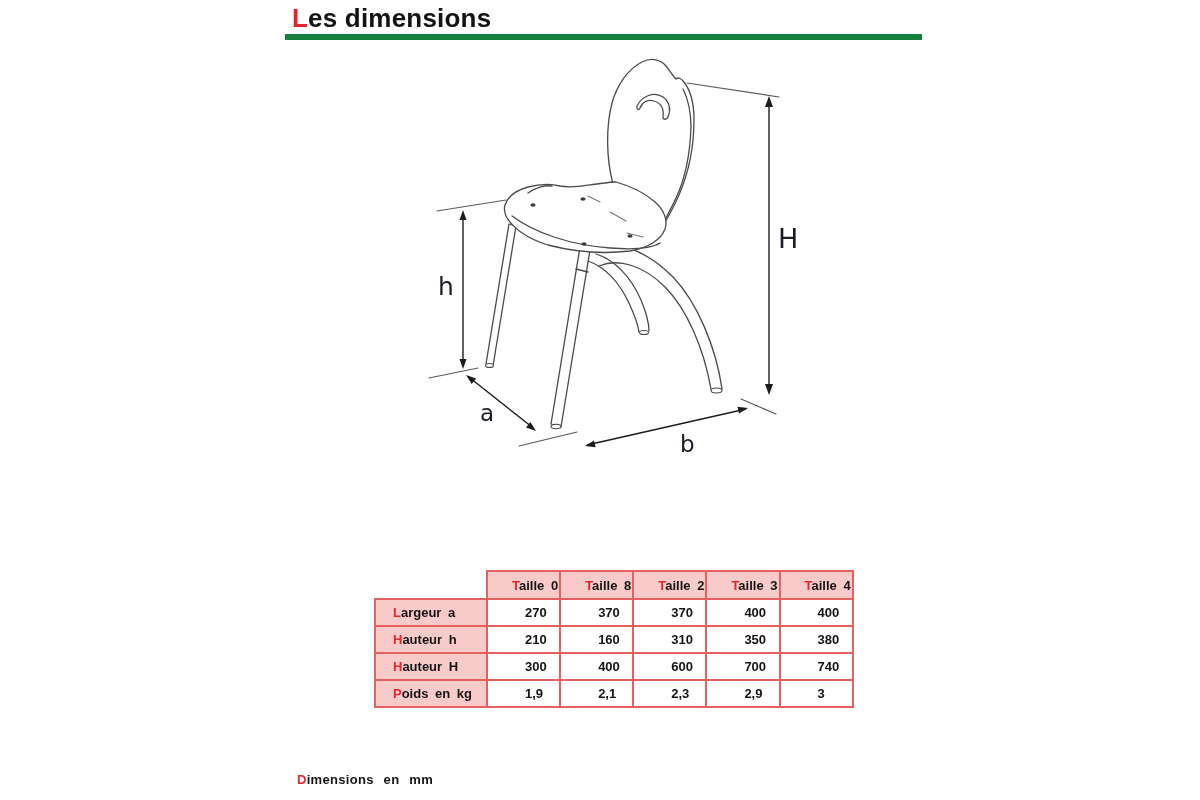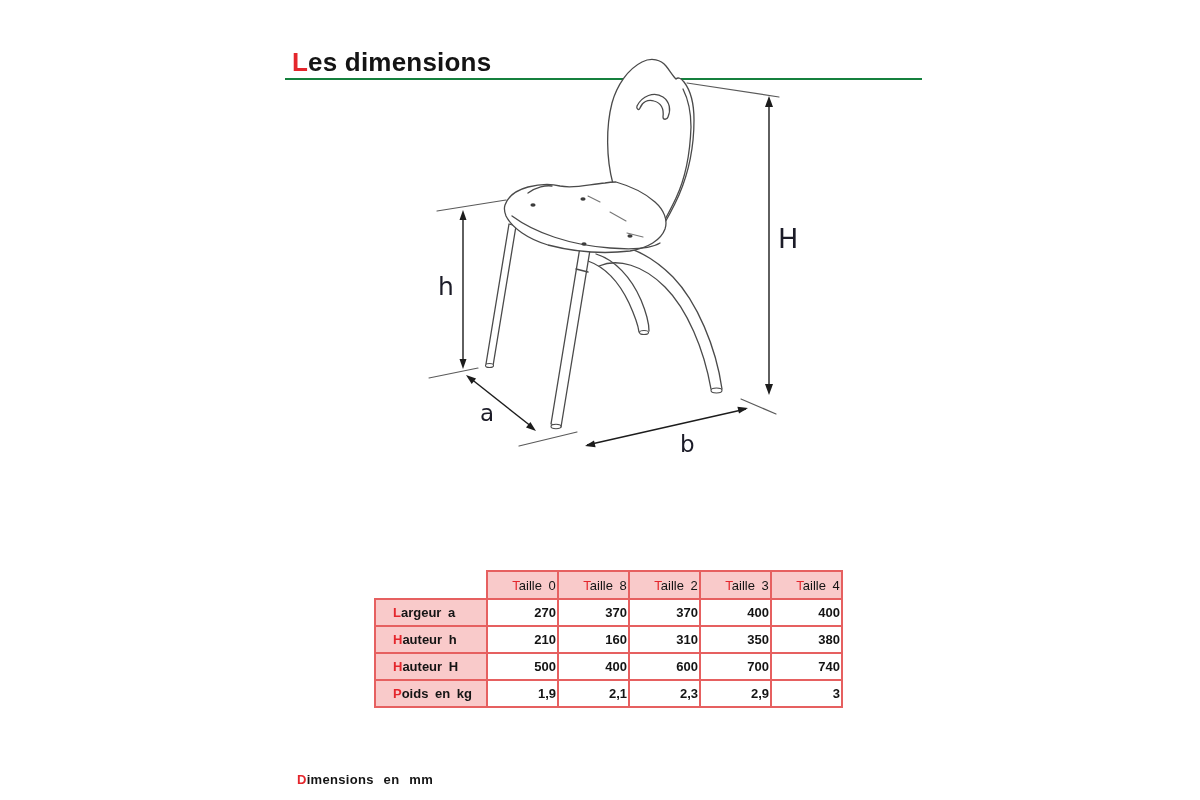--- a/index.html
+++ b/index.html
@@ -4,21 +4,21 @@
 <style>
   html,body { margin:0; padding:0; background:#ffffff; }
   .page {
     position:relative; width:1200px; height:800px; background:#ffffff;
     font-family:"Liberation Sans", sans-serif; overflow:hidden;
   }
 
   
   .title-block {
     position:absolute; left:285px; top:4px; width:637px;
-    border-bottom:2px solid #15803d; padding:0 0 1px 7px; box-sizing:border-box;margin-top:44px;
+    border-bottom:6px solid #15803d; padding:0 0 1px 7px; box-sizing:border-box;
   }
   .title-text {
     font-size:26px; font-weight:bold; color:#141414; line-height:29px; letter-spacing:0.2px;
   }
   .red-letter { color:#e4262c; }
 
   
   .diagram { position:absolute; left:415px; top:55px; }
   .chair-line { fill:#ffffff; stroke:#4a4a4a; stroke-width:1.3; stroke-linejoin:round; }
   .chair-open { fill:none; stroke:#4a4a4a; stroke-width:1.3; stroke-linecap:round; }
@@ -34,26 +34,26 @@
   .dim-table {
     position:absolute; left:374px; top:570px; border-collapse:collapse;
     font-family:"Liberation Sans", sans-serif; font-weight:bold;
     font-size:13px; color:#141414; table-layout:fixed;
   }
   .dim-table td, .dim-table th {
     border:2px solid #e66060; height:27px; box-sizing:border-box;
     word-spacing:3px; overflow:hidden; white-space:nowrap;
   }
   .dim-table th.col-head {
-    width:71px; background:#f9caca; text-align:center; font-weight:normal; height:18px;padding-left:24px;
+    width:71px; background:#f9caca; text-align:center; font-weight:bold; height:18px;padding-left:24px;
   }
   .dim-table td.row-label {
     width:112px; background:#f9caca; text-align:left; padding-left:17px;
   }
-  .dim-table td.value { width:71px; background:#ffffff; text-align:right;padding-left:37px; }
+  .dim-table td.value { width:71px; background:#ffffff; text-align:left;padding-left:37px; }
   .dim-table .corner { border:none; background:transparent; width:112px; height:28px; }
 
   
   .footnote {
     position:absolute; left:297px; top:772px;
     font-size:13px; font-weight:bold; color:#141414; word-spacing:6px; letter-spacing:0.3px;
   }
 </style>
 </head>
 <body>
@@ -163,21 +163,21 @@
     <tr>
       <td class="row-label"><span class="red-letter">H</span><span>auteur h</span></td>
       <td class="value">210</td>
       <td class="value">160</td>
       <td class="value">310</td>
       <td class="value">350</td>
       <td class="value">380</td>
     </tr>
     <tr>
       <td class="row-label"><span class="red-letter">H</span><span>auteur H</span></td>
-      <td class="value">500</td>
+      <td class="value">300</td>
       <td class="value">400</td>
       <td class="value">600</td>
       <td class="value">700</td>
       <td class="value">740</td>
     </tr>
     <tr>
       <td class="row-label"><span class="red-letter">P</span><span>oids en kg</span></td>
       <td class="value">1,9</td>
       <td class="value">2,1</td>
       <td class="value">2,3</td>

